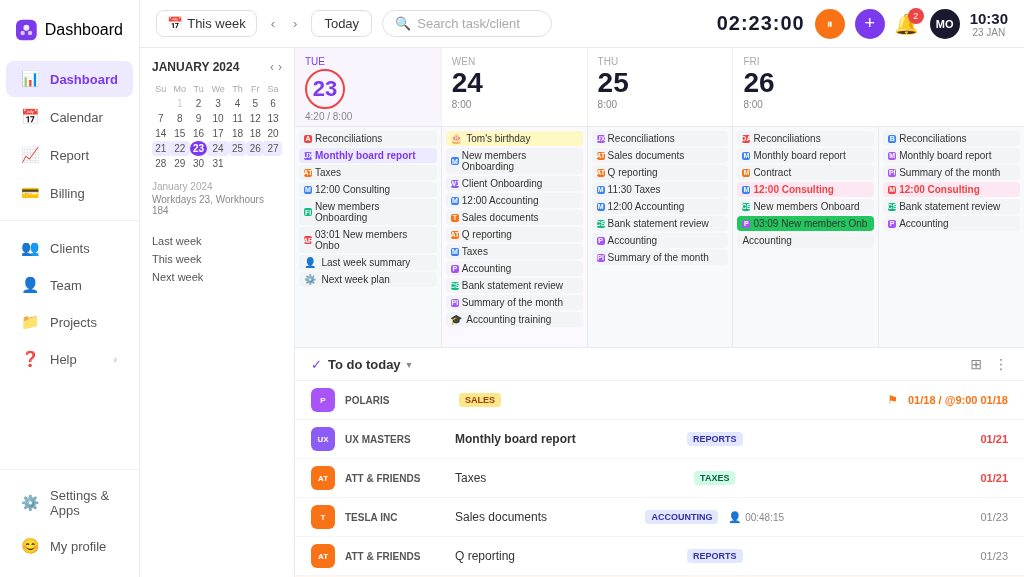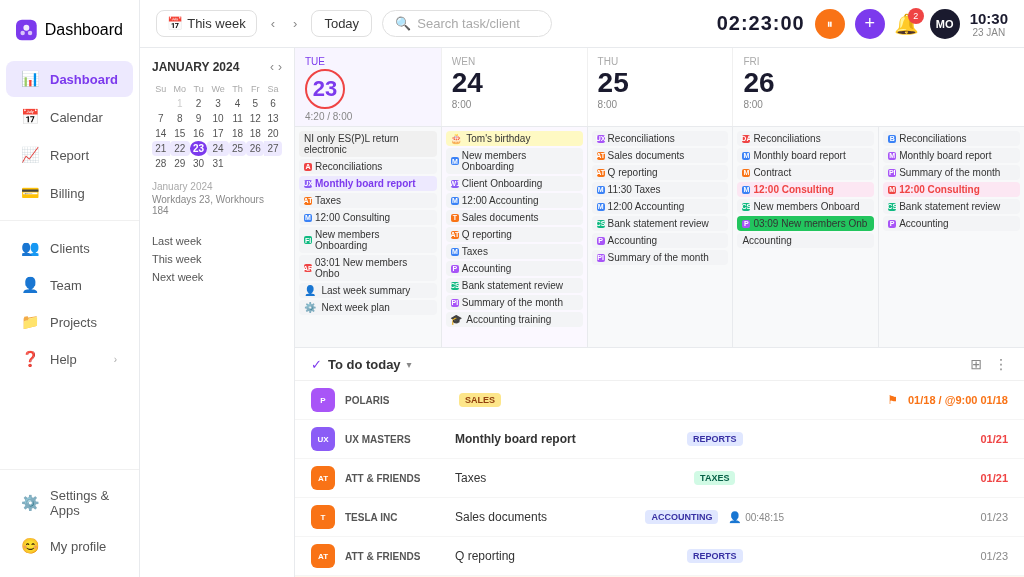--- a/index.html
+++ b/index.html
@@ -663,23 +663,20 @@
         <div class="cal-day-header">
           <div class="cal-day-label">FRI</div>
           <div class="cal-day-num">26</div>
           <div class="cal-day-hours">8:00</div>
         </div>
       </div>
 
       <div class="cal-body">
 
         <div class="cal-day-col">
-          <div class="cal-event" style="background:#f0f0f0;">
-            <span class="ev-text">NI only ES(P)L return electronic</span>
-          </div>
           <div class="cal-event" style="background:#f3f4f6;">
             <span class="ev-dot" style="background:#ef4444;">A</span>
             <span class="ev-text">Reconciliations</span>
           </div>
           <div class="cal-event" style="background:#ede9fe;">
             <span class="ev-dot" style="background:#8b5cf6;">UX</span>
             <span class="ev-text" style="color:#7c3aed;font-weight:600;">Monthly board report</span>
           </div>
           <div class="cal-event" style="background:#f3f4f6;">
             <span class="ev-dot" style="background:#f97316;">AT</span>

